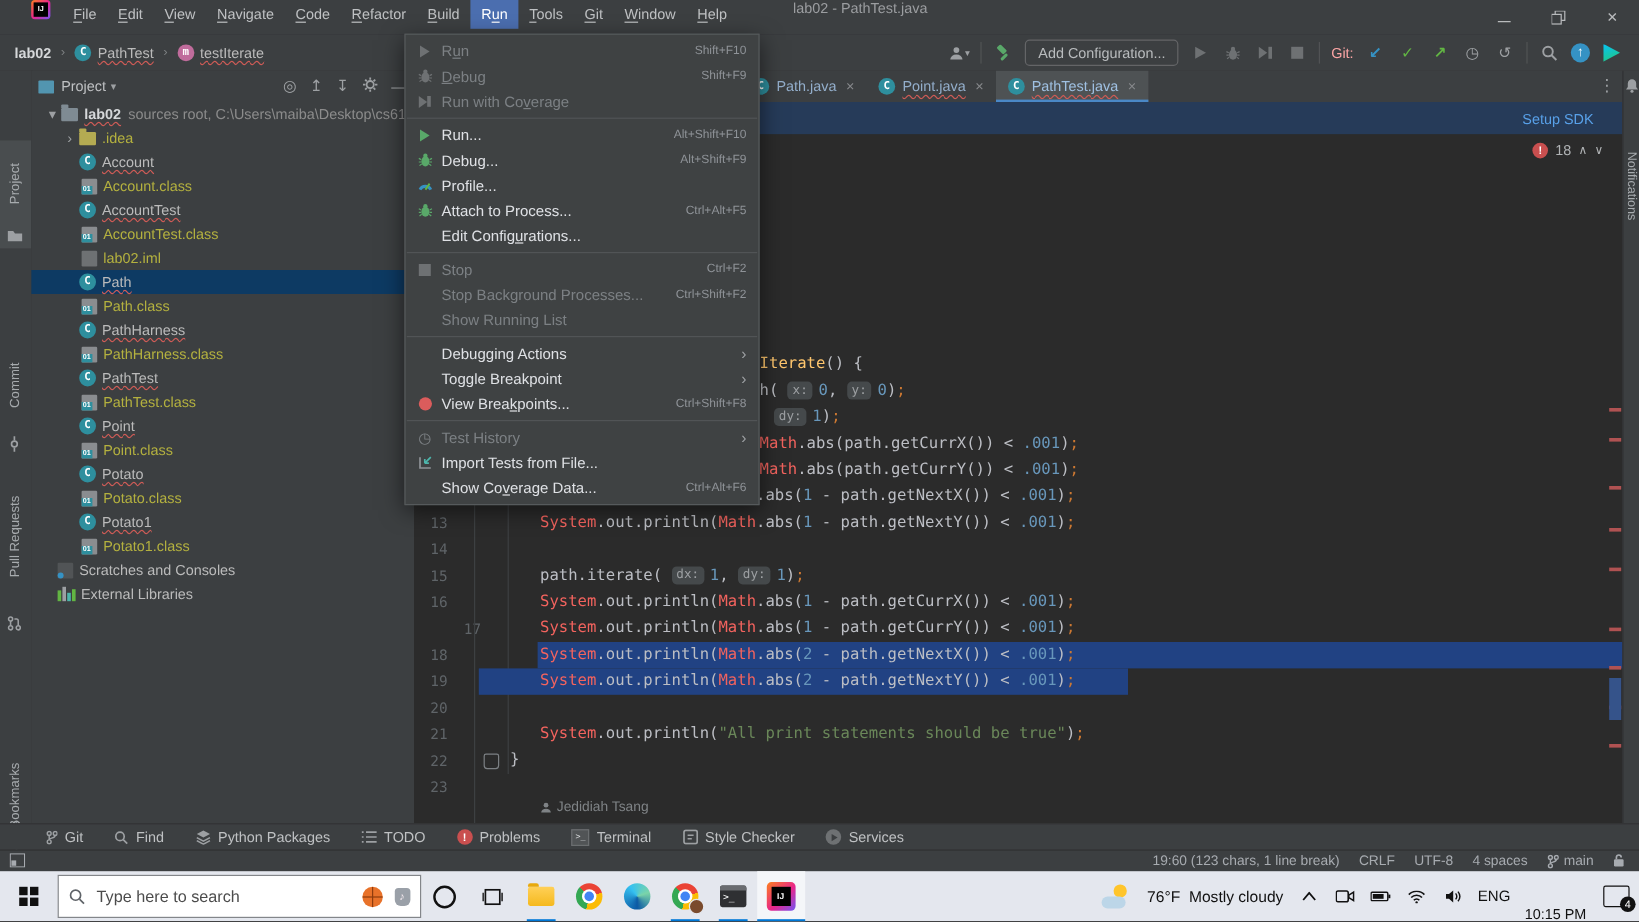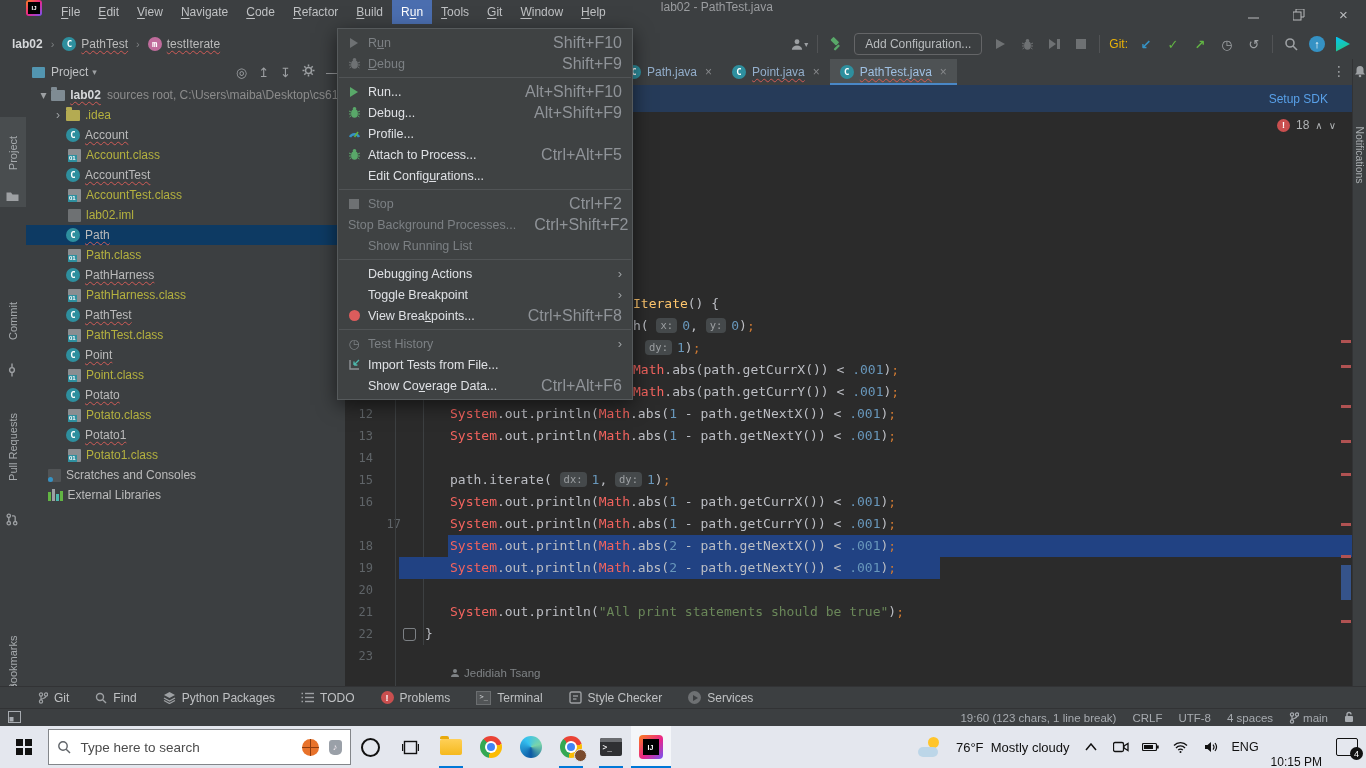--- a/index.html
+++ b/index.html
@@ -32,21 +32,21 @@
   .tri.green{border-left-color:#59A869;}
   .sq{display:inline-block;width:10px;height:10px;background:#6e7173;}
   .upd{width:16px;height:16px;border-radius:50%;background:#3592c4;color:#fff;font-size:11px;display:flex;align-items:center;justify-content:center;}
   .gplay{width:14px;height:15px;background:linear-gradient(160deg,#07c3f2,#24c875);clip-path:polygon(0 0,100% 50%,0 100%);}
   
   #runmenu{left:337px;top:28px;width:294px;background:#3f4243;border:1px solid #565a5c;box-shadow:0 5px 18px rgba(0,0,0,.55);z-index:40;padding:3px 0;}
   .mi{height:21px;display:flex;align-items:center;padding:0 10px 0 6px;font-size:12.5px;color:#dfe1e5;}
   .mi .micon{width:20px;display:flex;justify-content:center;margin-right:4px;}
   .mi.dis{color:#7c8084;}
   .mi .lbl{flex:1;white-space:nowrap;}
-  .mi .shc{color:#8f9398;font-size:16px;margin-left:18px;}
+  .mi .shc{color:#8f9398;font-size:10px;margin-left:18px;}
   .mi .sub{color:#9da0a3;font-size:13px;margin-left:12px;}
   .msep{height:1px;background:#515456;margin:3px 1px;}
   .bp-dot{width:11px;height:11px;border-radius:50%;background:#db5c5c;}
   
   #stripe-left{left:0;top:59px;width:26px;height:627px;background:#3c3f41;border-right:1px solid #323335;}
   .vlabel{position:absolute;left:0;width:26px;color:#a7abae;font-size:11px;display:flex;justify-content:center;}
   .vlabel span{transform:rotate(-90deg);white-space:nowrap;display:block;}
   .sico{position:absolute;left:6px;width:14px;height:14px;color:#9da0a3;}
   .stripe-active{position:absolute;left:0;width:26px;background:#494d4f;}
   
@@ -218,21 +218,21 @@
         </svg>
       </span>
     <span class="tbi">
         <span class="tri" style="border-left-width:7px;"></span>
         <span style="width:3px;height:10px;background:#6e7173;margin-left:1px;"></span>
       </span>
     <span class="tbi">
         <span class="sq"></span>
       </span>
     <span class="vsep"></span>
-    <span style="color:#eab308;">Git:</span>
+    <span style="color:#fca5a5;">Git:</span>
     <span class="tbi" style="color:#3592c4;font-weight:bold;">↙</span>
     <span class="tbi" style="color:#62b543;font-weight:bold;">✓</span>
     <span class="tbi" style="color:#62b543;font-weight:bold;">↗</span>
     <span class="tbi">◷</span>
     <span class="tbi">↺</span>
     <span class="vsep"></span>
     <span class="tbi">
         <svg width="14" height="14" viewBox="0 0 14 14">
           <circle cx="6" cy="6" r="4" fill="none" stroke="#9da0a3" stroke-width="1.6"></circle>
           <line x1="9" y1="9" x2="13" y2="13" stroke="#9da0a3" stroke-width="1.6"></line>
@@ -621,20 +621,28 @@
           <svg width="13" height="13" viewBox="0 0 13 13">
             <ellipse cx="6.5" cy="7.5" rx="3.4" ry="4.2" fill="#6e7173"></ellipse>
             <circle cx="6.5" cy="2.8" r="1.8" fill="#6e7173"></circle>
             <path d="M1 5l2 1M1 8h2M1.6 11l1.8-1.4M12 5l-2 1M12 8h-2M11.4 11L9.6 9.6" stroke="#6e7173"></path>
           </svg>
         </span>
    <span class="lbl"><u>D</u>ebug</span>
    <span class="shc">Shift+F9</span>
 
  </div>
+      <div class="mi dis">
+   <span class="micon">
+          <span class="tri" style="border-left-width:7px;"></span>
+          <span style="width:3px;height:9px;background:#6e7173;"></span>
+        </span>
+   <span class="lbl">Run with Co<u>v</u>erage</span>
+
+ </div>
       <div class="msep"></div>
       <div class="mi">
    <span class="micon">
           <span class="tri green" style="border-left-width:8px;"></span>
         </span>
    <span class="lbl">Run...</span>
    <span class="shc">Alt+Shift+F10</span>
 
  </div>
       <div class="mi">

